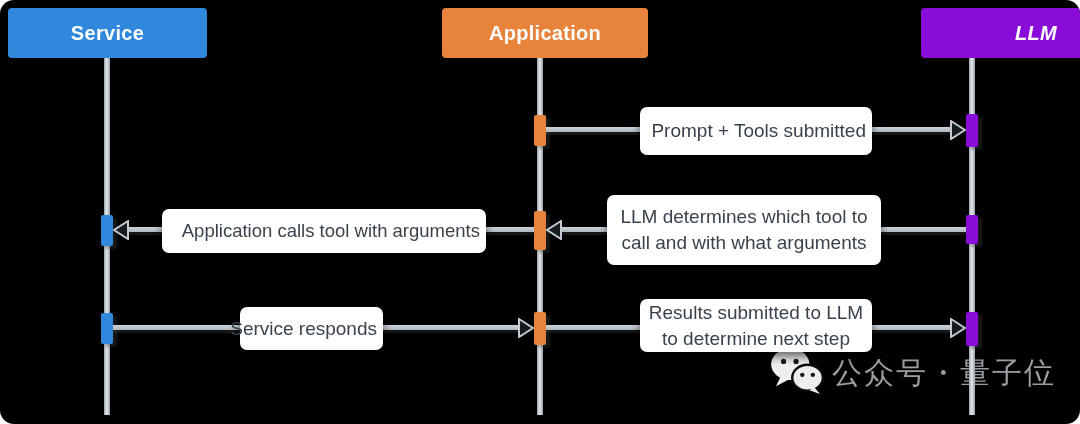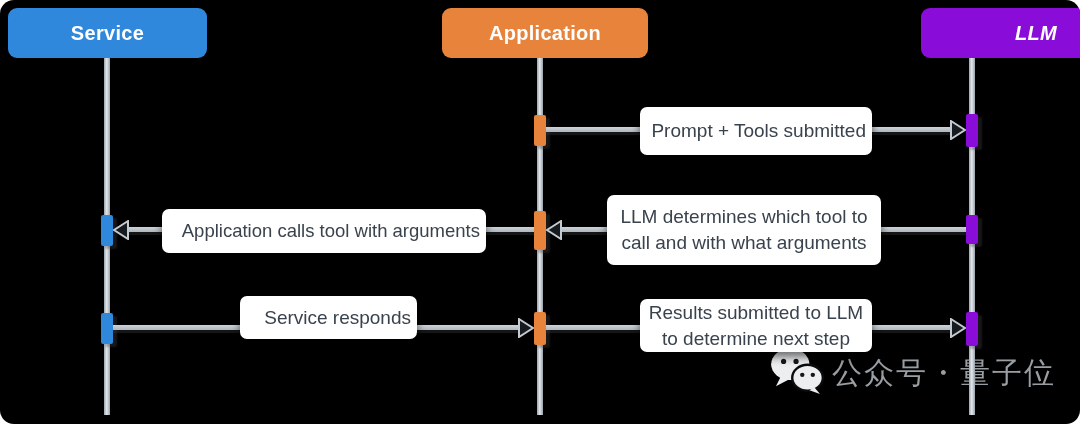--- a/index.html
+++ b/index.html
@@ -1,19 +1,19 @@
 <!DOCTYPE html>
 <html><head>
 <meta charset="utf-8">
 <style>
   html,body{margin:0;padding:0;background:#ffffff;font-family:"Liberation Sans",sans-serif;}
   .stage{position:relative;width:1080px;height:424px;background:#000000;border-radius:14px;overflow:hidden;}
 
   
-  .actor{position:absolute;top:8px;height:50px;border-radius:9px;display:flex;align-items:center;justify-content:center;
+  .actor{position:absolute;top:8px;height:50px;border-radius:4px;display:flex;align-items:center;justify-content:center;
          color:#ffffff;font-size:20px;font-weight:600;letter-spacing:.3px;z-index:6;}
   .actor.service{left:8px;width:199px;}
   .actor.application{left:442px;width:206px;}
   .actor.llm{left:921px;width:230px;font-style:italic;}
 
   
   .lifeline{position:absolute;top:58px;height:357px;width:6px;z-index:2;
             background:linear-gradient(90deg,#99a2aa 0%,#e3e8ec 45%,#99a2aa 100%);}
   .lifeline.service{left:104px;}
   .lifeline.application{left:537px;}
@@ -114,21 +114,21 @@
   <div class="mlabel nowrap" style="left:162px;top:209px;width:324px;height:44px;font-size:18.5px;">
     <span>Application calls tool with arguments</span>
   </div>
 
   <div class="mline" style="left:113px;top:325px;width:407px;"></div>
   <div class="ah" style="left:518px;top:318px;">
     <svg width="16" height="20">
         <polygon points="1,1 15,10 1,19" fill="#171b1f" stroke="#c3cad1" stroke-width="2"></polygon>
       </svg>
   </div>
-  <div class="mlabel nowrap" style="left:240px;top:296px;width:177px;height:43px;">
+  <div class="mlabel nowrap" style="left:240px;top:307px;width:143px;height:43px;">
     <span>Service responds</span>
   </div>
 
   <div class="mline" style="left:546px;top:325px;width:406px;"></div>
   <div class="ah" style="left:950px;top:318px;">
     <svg width="16" height="20">
         <polygon points="1,1 15,10 1,19" fill="#171b1f" stroke="#c3cad1" stroke-width="2"></polygon>
       </svg>
   </div>
   <div class="mlabel" style="left:640px;top:299px;width:232px;height:53px;">

